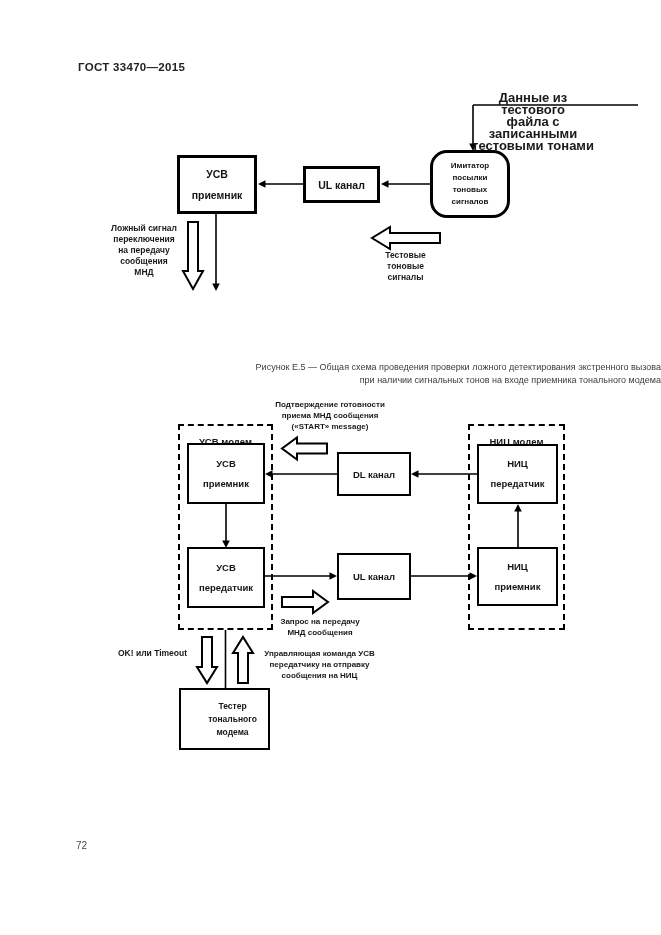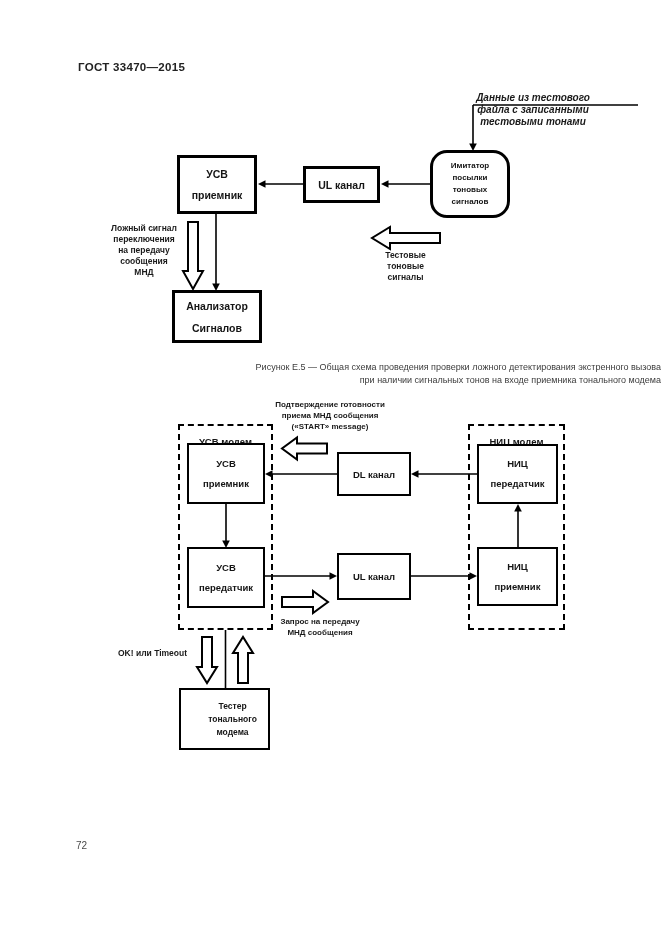--- a/index.html
+++ b/index.html
@@ -92,24 +92,22 @@
   <div class="box ml" style="left:177px;top:155px;width:80px;height:59px;font-size:10.5px;line-height:21px;">УСВ
 приемник</div>
 
   <div class="box" style="left:303px;top:166px;width:77px;height:37px;font-size:10.5px;">UL канал</div>
 
   <div class="box ml" style="left:430px;top:150px;width:80px;height:68px;font-size:8px;line-height:12px;border-radius:17px;">Имитатор
 посылки
 тоновых
 сигналов</div>
 
-  <div class="box ml" style="left:172px;top:290px;width:90px;height:53px;font-size:10.5px;line-height:22px;">Анализатор
-Сигналов</div>
 
-  <div class="lbl ml" style="left:468px;top:92px;width:130px;font-size:10px;line-height:12px;font-style:italic;">Данные из тестового
+  <div class="lbl ml" style="left:468px;top:92px;width:130px;font-size:13px;line-height:12px;">Данные из тестового
 файла с записанными
 тестовыми тонами</div>
 
   <div class="lbl ml" style="left:105px;top:223px;width:78px;font-size:8.5px;line-height:11px;">Ложный сигнал
 переключения
 на передачу
 сообщения
 МНД</div>
 
   <div class="lbl ml" style="left:378px;top:250px;width:55px;font-size:8.5px;line-height:11px;">Тестовые
@@ -149,17 +147,20 @@
 
   <div class="lbl ml" style="left:255px;top:399px;width:150px;font-size:8px;line-height:11px;">Подтверждение готовности
 приема МНД сообщения
 («START» message)</div>
 
   <div class="lbl ml" style="left:265px;top:616px;width:110px;font-size:8px;line-height:11px;">Запрос на передачу
 МНД сообщения</div>
 
   <div class="lbl" style="left:118px;top:648px;width:90px;font-size:8.5px;text-align:left;">OK! или Timeout</div>
 
+  <div class="lbl ml" style="left:252px;top:648px;width:135px;font-size:8px;line-height:11px;">Управляющая команда УСВ
+передатчику на отправку
+сообщения на НИЦ</div>
 
 
   <div class="abs pagenum" style="left:76px;top:840px;">72</div>
 
 </div>
 
 </body></html>

